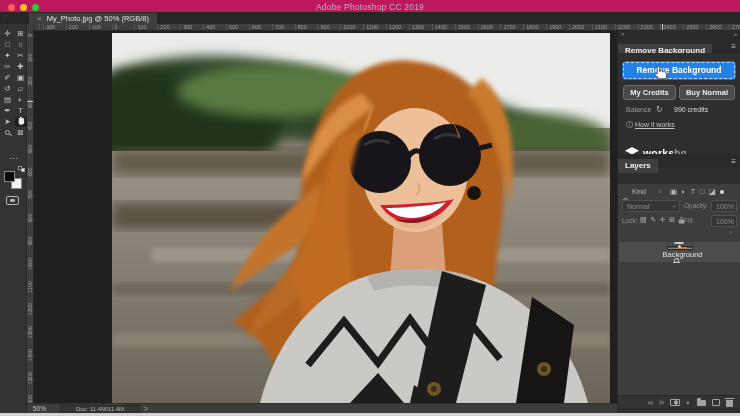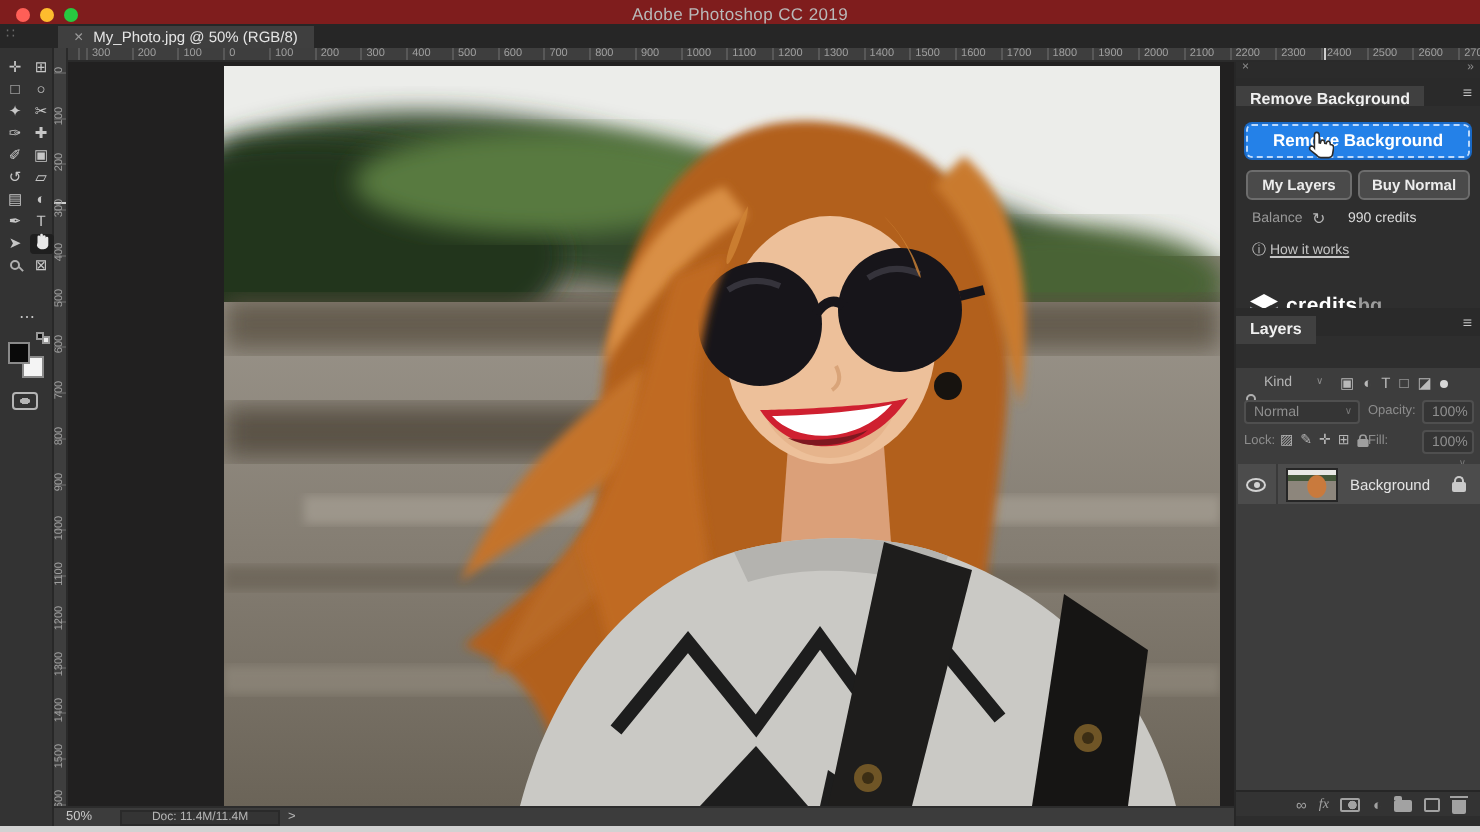--- a/index.html
+++ b/index.html
@@ -2,21 +2,21 @@
 <html><head>
 <meta charset="utf-8">
 <style>
   * { margin:0; padding:0; box-sizing:border-box; }
   html,body { width:740px; height:416px; overflow:hidden; background:#2a2a2a;
     font-family:"Liberation Sans","DejaVu Sans",sans-serif; }
   .abs { position:absolute; }
   #window { position:relative; width:740px; height:416px; background:#323232; overflow:hidden; }
 
   
-  #titlebar { left:0; top:0; width:740px; height:13px; background:#7f1d1d; border-bottom:1px solid #262626; }
+  #titlebar { left:0; top:0; width:740px; height:13px; background:#be185d; border-bottom:1px solid #262626; }
   .light { top:4px; width:7px; height:7px; border-radius:50%; }
   #title-text { width:740px; top:2px; text-align:center; font-size:8.5px; color:#b9b9b9; letter-spacing:.2px; }
 
   
   #tabbar { left:0; top:13px; width:740px; height:11px; background:#262626; }
   #tools-dots { left:3px; top:0px; color:#6a6a6a; font-size:7px; letter-spacing:1px; }
   #doc-tab { left:29px; top:0; height:11px; padding:0 8px; background:#3f3f3f; color:#e4e4e4;
     font-size:7.5px; line-height:11px; }
   #doc-tab .close { color:#9a9a9a; margin-right:5px; font-size:8px; }
 
@@ -109,21 +109,21 @@
     color:#8f8f8f; font-size:7px; padding-left:4px; }
   .ddbox .chev { float:right; margin-right:3px; font-size:5px; color:#787878; }
   #blend-select { left:4px; top:0; width:58px; height:12px; line-height:11px; }
   #opacity-label { position:absolute; left:66px; top:2px; font-size:6.5px; color:#8d8d8d; }
   #opacity-select { left:93px; top:0; width:26px; height:12px; line-height:11px; }
   #layers-lock { top:31px; }
   #lock-label { position:absolute; left:4px; top:2px; font-size:6.5px; color:#8d8d8d; }
   #lock-icons { position:absolute; left:22px; top:1px; display:flex; gap:3.5px; color:#b5b5b5; font-size:7px; align-items:center; }
   #fill-label { position:absolute; left:66px; top:2px; font-size:6.5px; color:#8d8d8d; }
   #fill-select { left:93px; top:0; width:26px; height:12px; line-height:11px; }
-  #layer-row { left:1px; top:48px; width:121px; height:20px; background:#4c4c4c; display:flex; align-items:center; cursor:pointer; }
+  #layer-row { left:1px; top:58px; width:121px; height:20px; background:#4c4c4c; display:flex; align-items:center; cursor:pointer;flex-direction:column; }
   .eyeicon { display:inline-block; width:10px; height:7px; border:1px solid #d2d2d2; border-radius:50%; position:relative; margin:0 5px 0 4px; }
   .eyeicon::after { content:""; position:absolute; left:3px; top:1.5px; width:3px; height:3px; border-radius:50%; background:#d2d2d2; }
   #layer-divider { width:1px; height:20px; background:#3a3a3a; margin-right:4px; }
   #layer-thumb { width:26px; height:17px; border:1px solid #262626;
     background:
       radial-gradient(ellipse 10px 12px at 60% 55%, #c97a3d 0 45%, transparent 50%),
       linear-gradient(180deg,#e8e8e4 0 18%, #44573a 18% 38%, #8d867c 38% 100%); }
   #layer-name { margin-left:6px; font-size:7.5px; color:#e3e3e3; flex:1; }
   .lockicon { display:inline-block; width:7px; height:5px; background:#c9c9c9; border-radius:1px; position:relative; margin-right:7px; margin-top:3px; }
   .lockicon::before { content:""; position:absolute; top:-3.5px; left:1px; width:3px; height:3.5px;
@@ -392,37 +392,37 @@
       <span class="panel-tab">Remove Background</span>
       <span class="panel-menu">≡</span>
     </div>
     <div id="rb-body" class="abs">
       <div id="rb-primary" class="abs">Remove Background</div>
       <div id="cursor-hand" class="abs">
         <svg width="13" height="15" viewBox="0 0 13 15">
           <path d="M4.3 1.2 c.9 0 1.3 .7 1.3 1.5 v3.7 l.6 .1 .3-1 c.2-.7 1.6-.5 1.7 .2 l.2 1 .7 .1 .3-.8 c.3-.7 1.5-.4 1.6 .3 l.2 1 .6 .1 c.8 .2 1.1 .8 1 1.6 l-.5 3.1 c-.2 1.1-.9 1.7-2 1.7 h-3.9 c-.9 0-1.5-.3-2-1.1 L1.1 10 c-.6-.8-.2-1.9 .7-2 .5 0 .9 .2 1.2 .6 l.2 .3 V2.7 c0-.9 .4-1.5 1.1-1.5 z" fill="#ffffff" stroke="#2b2b2b" stroke-width=".8"></path>
         </svg>
       </div>
-      <div id="rb-account" class="gray-btn abs">My Layers</div>
+      <div id="rb-account" class="gray-btn abs">My Credits</div>
       <div id="rb-buy" class="gray-btn abs">Buy Normal</div>
       <div id="rb-balance-row" class="abs">
         <span>Balance</span>
         <span id="rb-refresh">↻</span>
         <span id="rb-credits">990 credits</span>
       </div>
       <div id="rb-help-row" class="abs">
         <span>ⓘ</span>
         <span id="rb-help-link">How it works</span>
       </div>
       <div id="rb-logo" class="abs">
         <svg width="16" height="14" viewBox="0 0 16 14">
           <path d="M8 1 L15 4.7 8 8.4 1 4.7 Z" fill="#ffffff"></path>
           <path d="M1 7.2 L8 10.9 15 7.2 15 9.3 8 13 1 9.3 Z" fill="#8e9298"></path>
         </svg>
-        <span id="rb-logo-word">credits</span>
+        <span id="rb-logo-word">works</span>
           <span id="rb-logo-suffix">bg</span>
       </div>
     </div>
 
     <div id="layers-tabbar" class="panel-tabbar abs">
       <span class="panel-tab">Layers</span>
       <span class="panel-menu">≡</span>
     </div>
     <div id="layers-body" class="abs">
       <div id="layers-filter" class="lrow abs">

